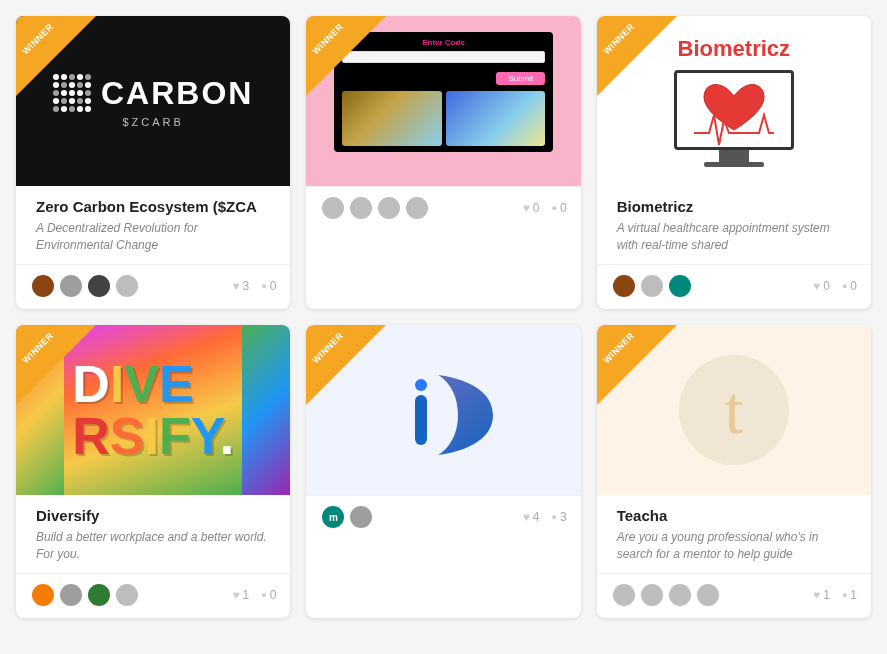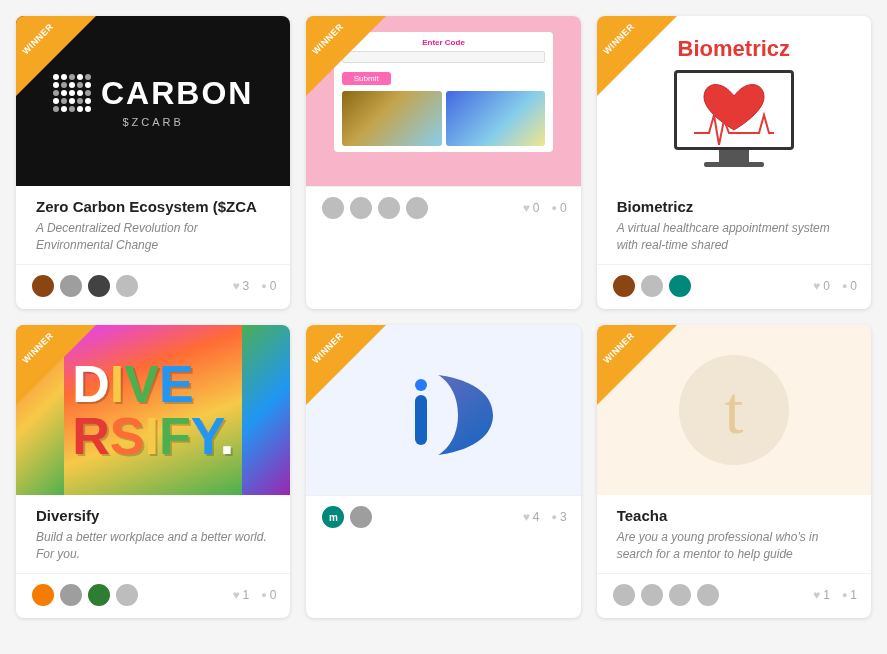--- a/index.html
+++ b/index.html
@@ -332,24 +332,24 @@
       </div>
     </div>
   </div>
 
   <div class="card card-irez">
     <div class="card-image">
       <div class="winner-ribbon">
         <span>WINNER</span>
       </div>
       <div class="irez-mockup">
-        <div style="background:#ffffff;width:85%;border-radius:4px;padding:6px 8px;margin-top:8px;">
+        <div style="background:#000000;width:85%;border-radius:4px;padding:6px 8px;margin-top:8px;">
           <div style="text-align:center;font-size:8px;color:#e91e8c;font-weight:600;margin-bottom:4px;">Enter Code</div>
           <div style="background:#f5f5f5;border:1px solid #ddd;height:12px;border-radius:2px;margin-bottom:4px;"></div>
-          <div style="text-align:left;margin-bottom:6px;">
+          <div style="text-align:right;margin-bottom:6px;">
             <div style="display:inline-block;background:#ff69b4;color:#fff;font-size:8px;padding:2px 12px;border-radius:3px;">Submit</div>
           </div>
           <div style="display:flex;gap:4px;height:55px;">
             <div style="flex:1;border-radius:3px;background:linear-gradient(135deg,#8B6914 0%,#C4A44A 40%,#87CEEB 100%);"></div>
             <div style="flex:1;border-radius:3px;background:linear-gradient(135deg,#4169E1 0%,#87CEEB 60%,#f0e68c 100%);"></div>
           </div>
         </div>
       </div>
     </div>
     <div class="card-footer">

